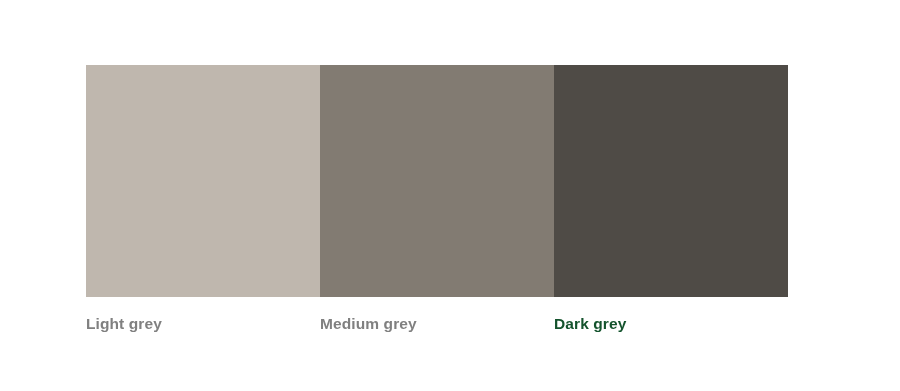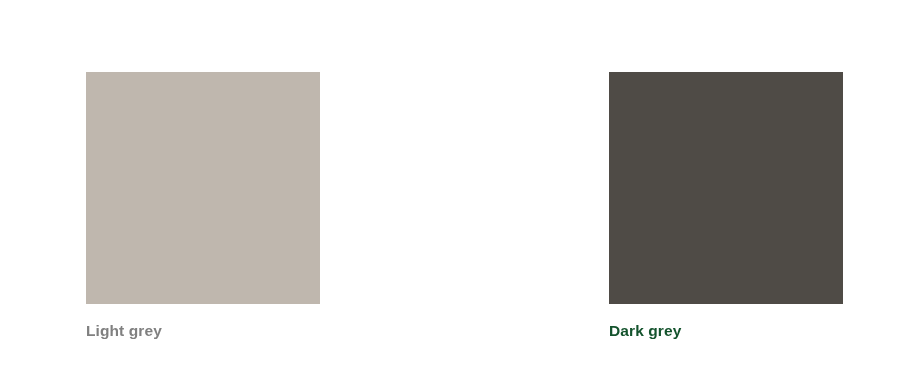--- a/index.html
+++ b/index.html
@@ -20,25 +20,25 @@
     width: 900px;
     height: 391px;
     background: #ffffff;
     box-sizing: border-box;
   }
 
   .swatch-row {
     position: absolute;
     left: 86px;
     top: 58px;
-    width: 757px;
+    width: 620px;
     height: 283px;
     display: flex;
     flex-direction: row;
-    align-items: flex-end;
+    align-items: center;
     justify-content: space-between;
   }
 
   .swatch-cell {
     display: flex;
     flex-direction: column;
     align-items: flex-start;
     width: 234px;
   }
 
@@ -64,20 +64,24 @@
 
 <div class="palette-board">
 
   <div class="swatch-row">
 
     <div class="swatch-cell">
       <div class="swatch-chip" style="background-color: rgb(191, 183, 174);"></div>
       <div class="swatch-label" style="color: rgb(128, 128, 128);">Light grey</div>
     </div>
 
+    <div class="swatch-cell">
+      <div class="swatch-chip" style="background-color: rgb(130, 123, 114);"></div>
+      <div class="swatch-label" style="color: rgb(128, 128, 128);">Medium grey</div>
+    </div>
 
     <div class="swatch-cell">
       <div class="swatch-chip" style="background-color: rgb(79, 75, 70);"></div>
       <div class="swatch-label" style="color: #14532d;">Dark grey</div>
     </div>
 
   </div>
 </div>
 
 </body></html>

